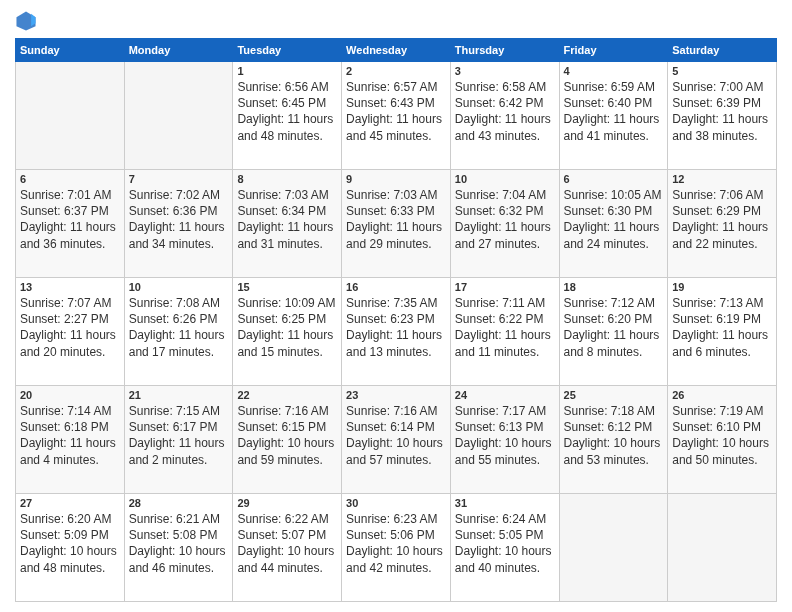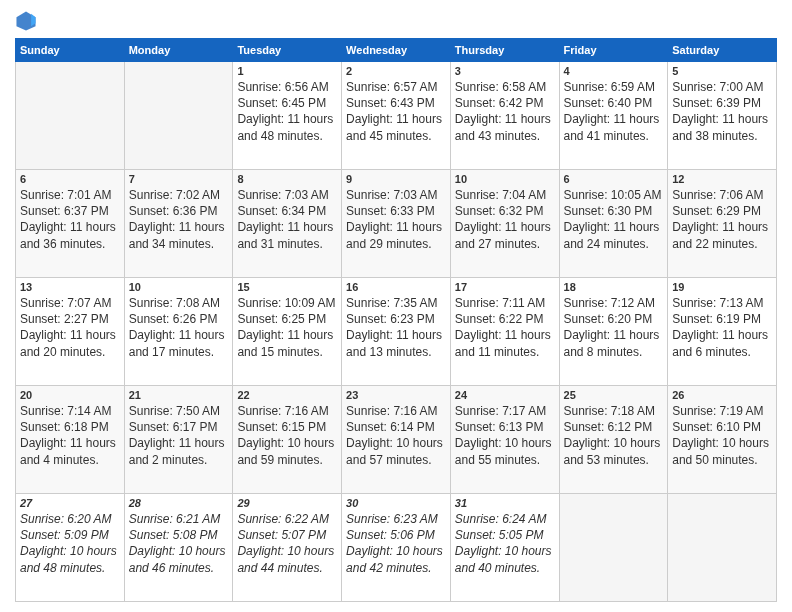--- a/index.html
+++ b/index.html
@@ -93,21 +93,20 @@
     .day-info {
       font-size: 12px;
       color: #333;
       line-height: 1.35;
     }
     .empty-cell {
       background: #f5f5f5 !important;
     }
     .last-row td {
       height: 80px;
-      font-style: italic;
     }
   </style>
 </head>
 <body>
 
 <div class="page">
   <div class="header">
     <div class="logo">
       <svg class="logo-icon" viewBox="0 0 30 30">
         <polygon points="15,2 28,10 28,22 15,28 2,22 2,10" fill="#1565c0" opacity="0.8"></polygon>
@@ -261,21 +260,21 @@
         </tr>
         <tr>
           <td>
             <span class="day-number">20</span>
             <div class="day-info">Sunrise: 7:14 AM
 Sunset: 6:18 PM
 Daylight: 11 hours and 4 minutes.</div>
           </td>
           <td>
             <span class="day-number">21</span>
-            <div class="day-info">Sunrise: 7:50 AM
+            <div class="day-info">Sunrise: 7:15 AM
 Sunset: 6:17 PM
 Daylight: 11 hours and 2 minutes.</div>
           </td>
           <td>
             <span class="day-number">22</span>
             <div class="day-info">Sunrise: 7:16 AM
 Sunset: 6:15 PM
 Daylight: 10 hours and 59 minutes.</div>
           </td>
           <td>

